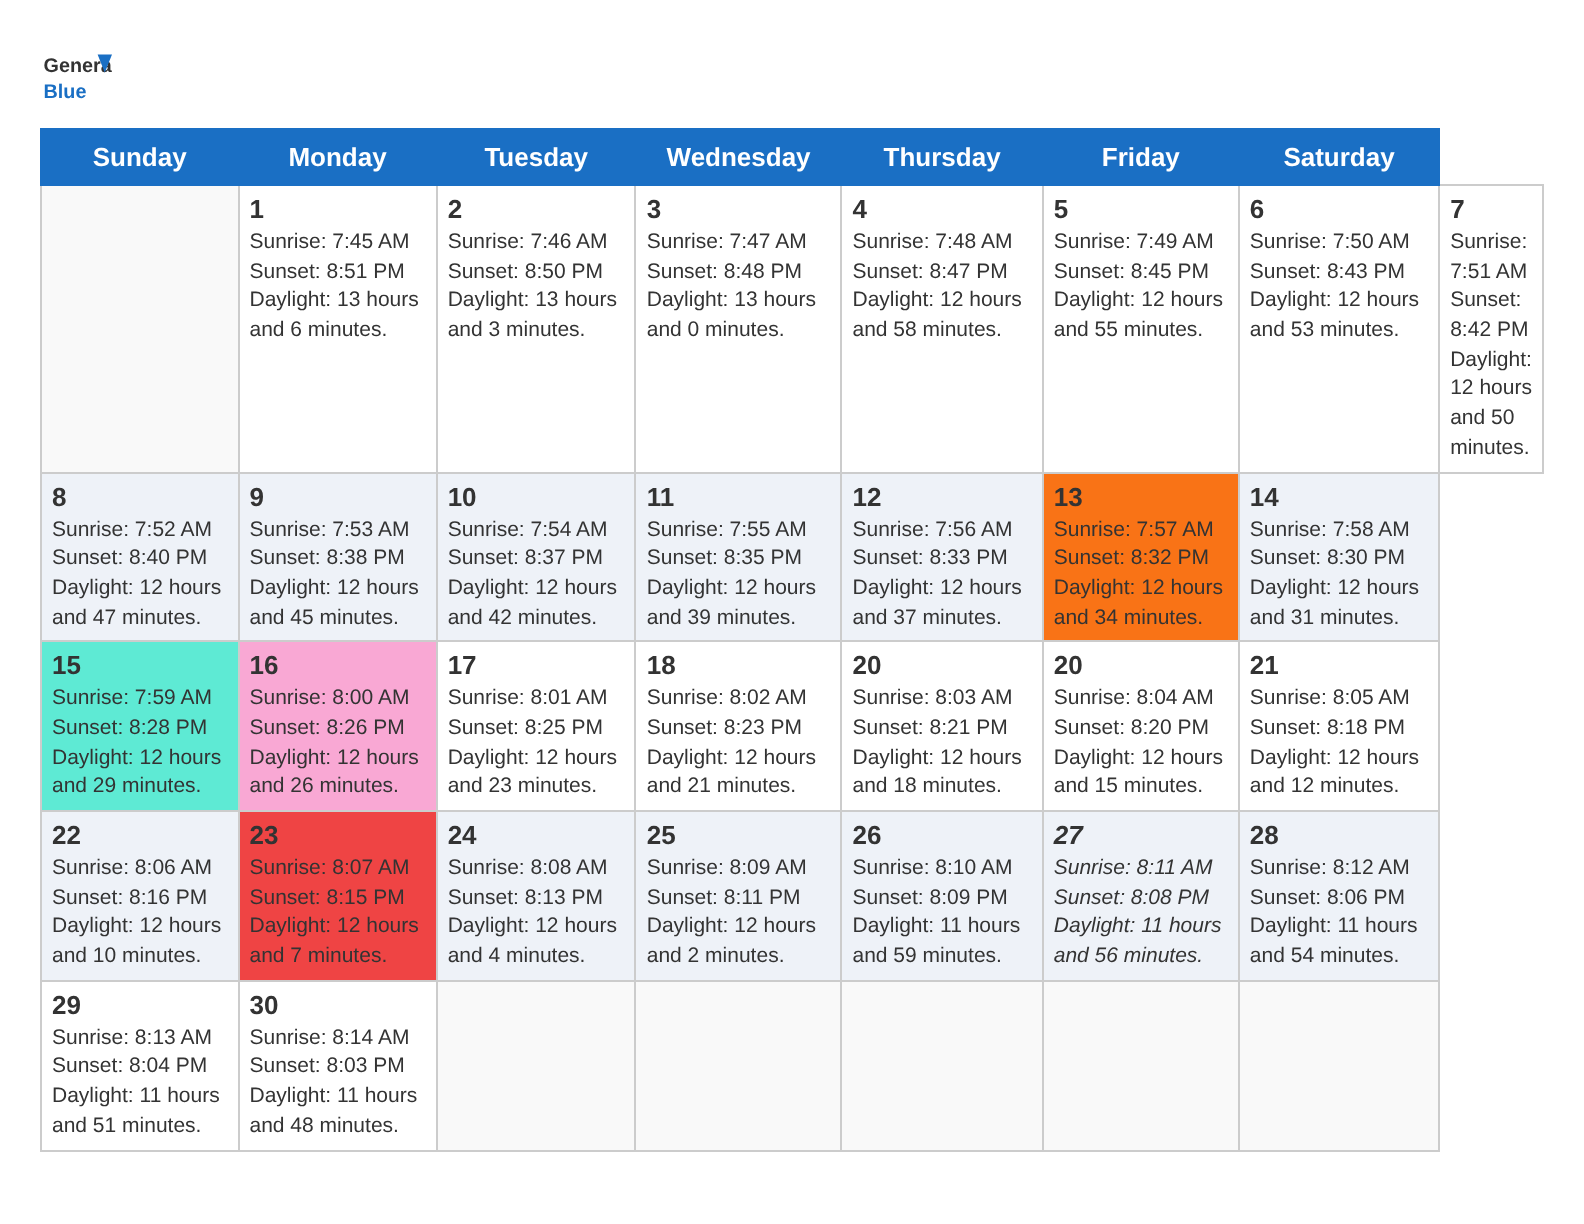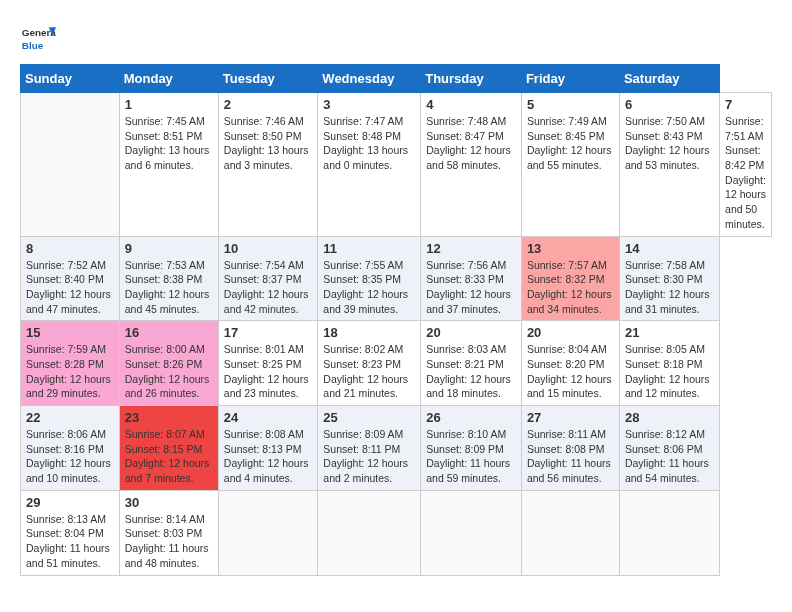--- a/index.html
+++ b/index.html
@@ -40,21 +40,21 @@
     .calendar {
       width: 100%;
       border-collapse: collapse;
       margin-top: 8px;
     }
     .calendar th {
       background: #1a6fc4;
       color: white;
       padding: 6px 4px;
       font-size: 13px;
-      text-align: left;
+      text-align: center;
       border: 1px solid #1a6fc4;
     }
     .calendar td {
       border: 1px solid #ccc;
       vertical-align: top;
       padding: 4px 5px;
       width: 14.28%;
       min-height: 70px;
       font-size: 11px;
       color: #333;
@@ -155,31 +155,31 @@
           <div class="day-info">Sunrise: 7:54 AM<br>Sunset: 8:37 PM<br>Daylight: 12 hours and 42 minutes.</div>
         </td>
         <td style="background-color: rgb(238, 242, 248);">
           <div class="day-num">11</div>
           <div class="day-info">Sunrise: 7:55 AM<br>Sunset: 8:35 PM<br>Daylight: 12 hours and 39 minutes.</div>
         </td>
         <td style="background-color: rgb(238, 242, 248);">
           <div class="day-num">12</div>
           <div class="day-info">Sunrise: 7:56 AM<br>Sunset: 8:33 PM<br>Daylight: 12 hours and 37 minutes.</div>
         </td>
-        <td style="background-color: #fca5a5;">
+        <td style="background-color: #f97316;">
           <div class="day-num">13</div>
           <div class="day-info">Sunrise: 7:57 AM<br>Sunset: 8:32 PM<br>Daylight: 12 hours and 34 minutes.</div>
         </td>
         <td style="background-color: rgb(238, 242, 248);">
           <div class="day-num">14</div>
           <div class="day-info">Sunrise: 7:58 AM<br>Sunset: 8:30 PM<br>Daylight: 12 hours and 31 minutes.</div>
         </td>
       </tr>
       <tr>
-        <td style="background-color: #f9a8d4;">
+        <td style="background-color: #5eead4;">
           <div class="day-num">15</div>
           <div class="day-info">Sunrise: 7:59 AM<br>Sunset: 8:28 PM<br>Daylight: 12 hours and 29 minutes.</div>
         </td>
         <td style="background-color: #f9a8d4;">
           <div class="day-num">16</div>
           <div class="day-info">Sunrise: 8:00 AM<br>Sunset: 8:26 PM<br>Daylight: 12 hours and 26 minutes.</div>
         </td>
         <td style="background-color: rgb(255, 255, 255);">
           <div class="day-num">17</div>
           <div class="day-info">Sunrise: 8:01 AM<br>Sunset: 8:25 PM<br>Daylight: 12 hours and 23 minutes.</div>
@@ -215,21 +215,21 @@
           <div class="day-info">Sunrise: 8:08 AM<br>Sunset: 8:13 PM<br>Daylight: 12 hours and 4 minutes.</div>
         </td>
         <td style="background-color: rgb(238, 242, 248);">
           <div class="day-num">25</div>
           <div class="day-info">Sunrise: 8:09 AM<br>Sunset: 8:11 PM<br>Daylight: 12 hours and 2 minutes.</div>
         </td>
         <td style="background-color: rgb(238, 242, 248);">
           <div class="day-num">26</div>
           <div class="day-info">Sunrise: 8:10 AM<br>Sunset: 8:09 PM<br>Daylight: 11 hours and 59 minutes.</div>
         </td>
-        <td style="background-color: rgb(238, 242, 248);">
+        <td style="background-color: rgb(238, 242, 248); font-style: italic;">
           <div class="day-num">27</div>
           <div class="day-info">Sunrise: 8:11 AM<br>Sunset: 8:08 PM<br>Daylight: 11 hours and 56 minutes.</div>
         </td>
         <td style="background-color: rgb(238, 242, 248);">
           <div class="day-num">28</div>
           <div class="day-info">Sunrise: 8:12 AM<br>Sunset: 8:06 PM<br>Daylight: 11 hours and 54 minutes.</div>
         </td>
       </tr>
       <tr>
         <td style="background-color: rgb(255, 255, 255);">

